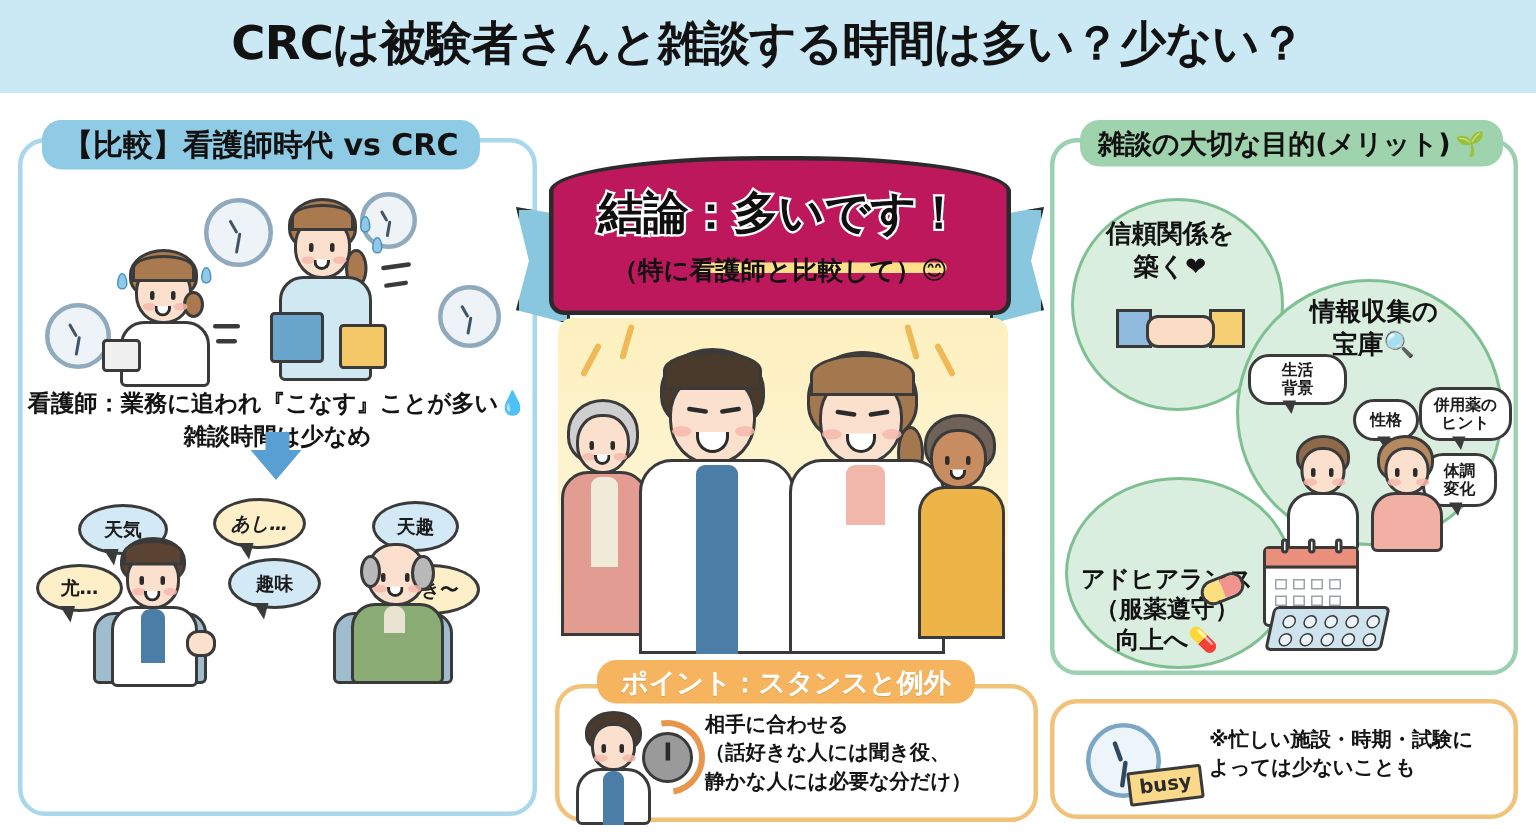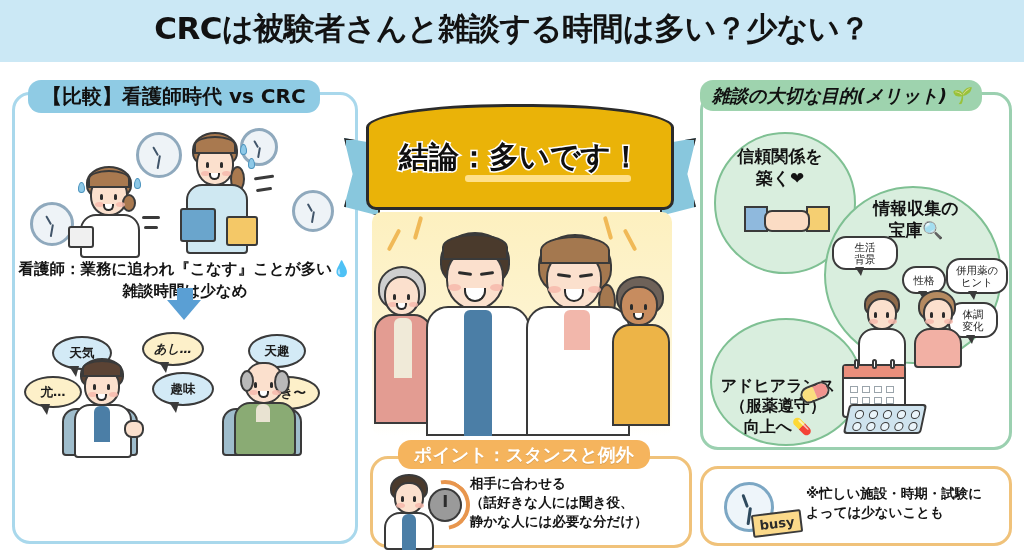--- a/index.html
+++ b/index.html
@@ -49,22 +49,22 @@
     position: absolute;
     border-radius: 13px;
     font-weight: bold;
     color: #111;
     display: flex; align-items: center; justify-content: center;
     white-space: nowrap;
     z-index: 6;
   }
   .badge-compare { left: 28px;  top: 80px;  height: 33px; padding: 0 14px;
                    background: #8fcbe4; font-size: 20px; }
-  .badge-merit   { left: 700px; top: 80px;  height: 31px; padding: 0 12px;
-                   background: #9ed3ae; font-size: 18px; font-style: italic; }
+  .badge-merit   { left: 720px; top: 80px;  height: 31px; padding: 0 12px;
+                   background: #9ed3ae; font-size: 18px; }
   .badge-point   { left: 398px; top: 440px; height: 29px; padding: 0 16px;
                    background: #f5b45d; font-size: 18px; color: #fff;
                    text-shadow: 0 1px 0 rgba(0,0,0,.12); }
   .badge-merit .sprout { margin-left: 3px; font-size: 16px; }
 
   
   .nurse-scene {
     position: absolute; left: 24px; top: 116px; width: 322px; height: 140px;
   }
   .clock {
@@ -173,21 +173,21 @@
   
   .ribbon-wrap { position: absolute; left: 344px; top: 98px; width: 352px; height: 128px; }
   .ribbon-tail {
     position: absolute; top: 40px; width: 36px; height: 78px;
     background: #88c7dd; border: 2.5px solid #2b2b2b;
   }
   .tail-l { left: 0px;   clip-path: polygon(0 0, 100% 8%, 100% 100%, 0 88%, 24% 46%); }
   .tail-r { right: 0px;  clip-path: polygon(100% 0, 0 8%, 0 100%, 100% 88%, 76% 46%); }
   .ribbon-main {
     position: absolute; left: 22px; top: 6px; width: 308px; height: 106px;
-    background: #eab308; border: 3px solid #2b2b2b;
+    background: #be185d; border: 3px solid #2b2b2b;
     border-radius: 46% 46% 10px 10px / 22% 22% 10px 10px;
     display: flex; flex-direction: column; align-items: center; justify-content: center;
   }
   .ribbon-line1 {
     font-size: 30px; font-weight: bold; color: #0f0f0f;
     -webkit-text-stroke: 3px #ffffff; paint-order: stroke fill;
     position: relative; z-index: 2;
   }
   .ribbon-underline {
     position: absolute; left: 96px; top: 68px; width: 166px; height: 7px;
@@ -225,21 +225,21 @@
     position: absolute; font-weight: bold; color: #131313; line-height: 1.28;
     text-align: center; white-space: pre-line;
   }
   .rt1 { left: 716px; top: 146px; width: 128px; font-size: 17px; }
   .rt2 { left: 848px; top: 198px; width: 136px; font-size: 17px; }
   .rt3 { left: 708px; top: 344px; width: 140px; font-size: 16px; margin-top: 32px; }
 
   .tag {
     position: absolute; border: 2px solid #3a3a3a; border-radius: 14px;
     background: #ffffff; display: flex; align-items: center; justify-content: center;
-    font-size: 10.5px; font-weight: normal; color: #1c1c1c; line-height: 1.15;
+    font-size: 10.5px; font-weight: bold; color: #1c1c1c; line-height: 1.15;
     text-align: center; white-space: pre-line;
   }
   .tag::after {
     content:""; position:absolute; bottom:-8px; left: 34%;
     width:0; height:0; border-left: 6px solid transparent;
     border-right: 3px solid transparent; border-top: 9px solid #3a3a3a;
   }
   .tg1 { left: 832px; top: 236px; width: 66px; height: 34px; }
   .tg2 { left: 902px; top: 266px; width: 44px; height: 28px; }
   .tg3 { left: 946px; top: 258px; width: 62px; height: 36px; }
@@ -419,20 +419,21 @@
     </div>
   </div>
 
 
   <div class="ribbon-wrap">
     <div class="ribbon-tail tail-l"></div>
     <div class="ribbon-tail tail-r"></div>
     <div class="ribbon-main">
       <div class="ribbon-underline"></div>
       <div class="ribbon-line1">結論：多いです！</div>
+      <div class="ribbon-line2">（特に看護師と比較して）😊</div>
     </div>
   </div>
 
   <div class="center-illo">
     <div class="ray" style="left:20px; top:16px; transform:rotate(28deg);"></div>
     <div class="ray" style="left:44px; top:4px; transform:rotate(16deg);"></div>
     <div class="ray" style="left:256px; top:16px; transform:rotate(-28deg);"></div>
     <div class="ray" style="left:234px; top:4px; transform:rotate(-16deg);"></div>
 
     <div class="person" style="left:2px; top:54px; width:62px; height:160px;">

